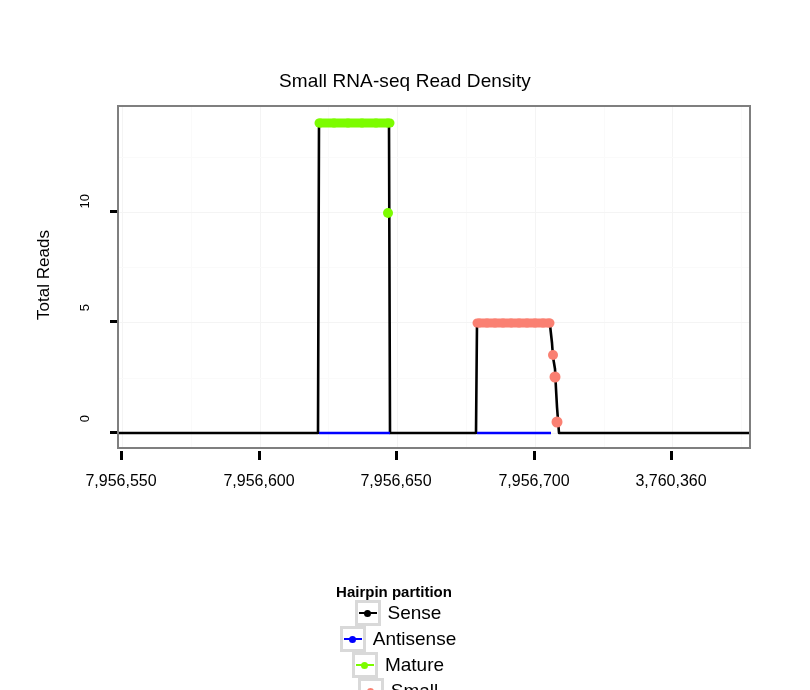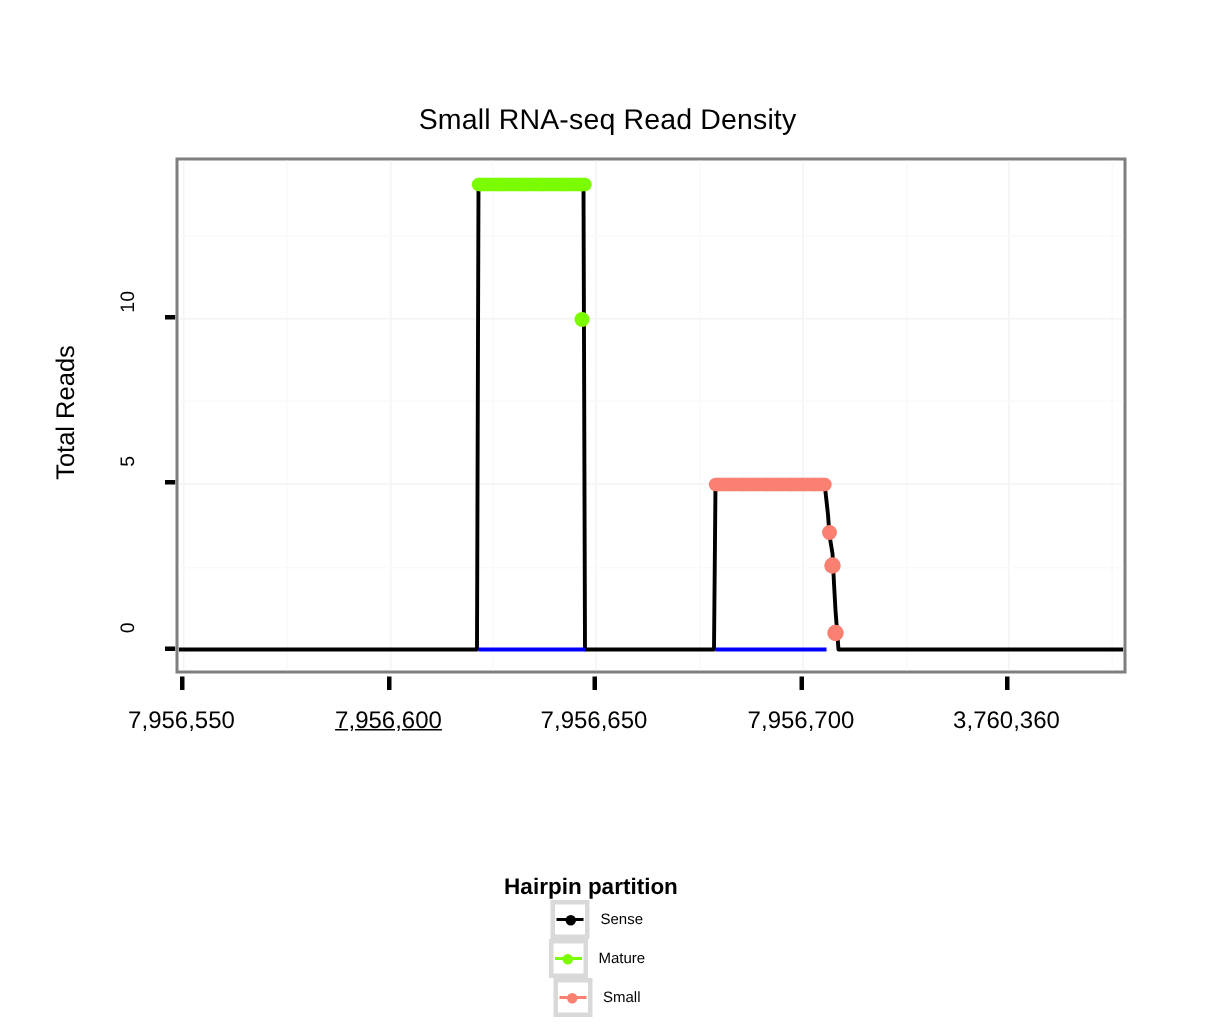--- a/index.html
+++ b/index.html
@@ -176,21 +176,21 @@
     position: absolute;
     left: 50%;
     top: 50%;
     width: 7px;
     height: 7px;
     margin-left: -3.5px;
     margin-top: -3.5px;
     border-radius: 50%;
   }
   .legend-label {
-    font-size: 10px;
+    font-size: 19px;
     white-space: nowrap;
   }
 </style>
 </head>
 <body>
 
 <div id="figure">
 
   <div id="chart-title">Small RNA-seq Read Density</div>
 
@@ -276,37 +276,44 @@
     </div>
   </div>
 
   <div class="x-tick-mark" style="left:120px; top:451px;"></div>
   <div class="x-tick-mark" style="left:258px; top:451px;"></div>
   <div class="x-tick-mark" style="left:395px; top:451px;"></div>
   <div class="x-tick-mark" style="left:533px; top:451px;"></div>
   <div class="x-tick-mark" style="left:670px; top:451px;"></div>
 
   <div class="x-tick-label" style="left:121px; top:472px;">7,956,550</div>
-  <div class="x-tick-label" style="left:259px; top:472px;text-decoration:underline;">7,956,600</div>
+  <div class="x-tick-label" style="left:259px; top:472px;">7,956,600</div>
   <div class="x-tick-label" style="left:396px; top:472px;">7,956,650</div>
   <div class="x-tick-label" style="left:534px; top:472px;">7,956,700</div>
   <div class="x-tick-label" style="left:671px; top:472px;">3,760,360</div>
 
 
   <div id="legend">
     <div id="legend-title">Hairpin partition</div>
 
     <div class="legend-item">
       <div class="legend-key">
         <div class="kline" style="background:#000000;"></div>
         <div class="kpoint" style="background:#000000;"></div>
       </div>
       <div class="legend-label">Sense</div>
     </div>
 
+    <div class="legend-item">
+      <div class="legend-key">
+        <div class="kline" style="background:#0000ff;"></div>
+        <div class="kpoint" style="background:#0000ff;"></div>
+      </div>
+      <div class="legend-label">Antisense</div>
+    </div>
 
     <div class="legend-item">
       <div class="legend-key">
         <div class="kline" style="background:#7cfc00;"></div>
         <div class="kpoint" style="background:#7cfc00;"></div>
       </div>
       <div class="legend-label">Mature</div>
     </div>
 
     <div class="legend-item">

